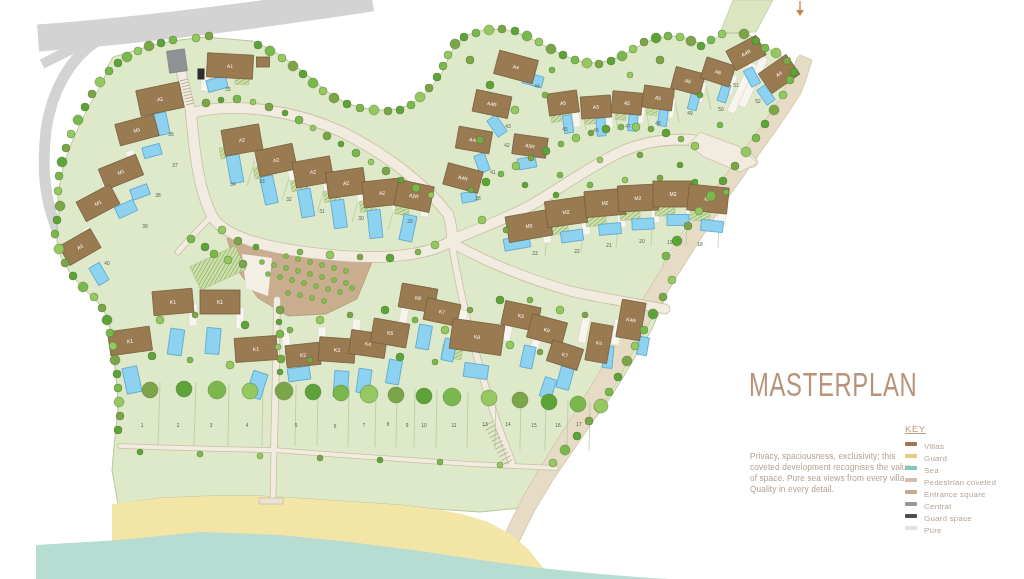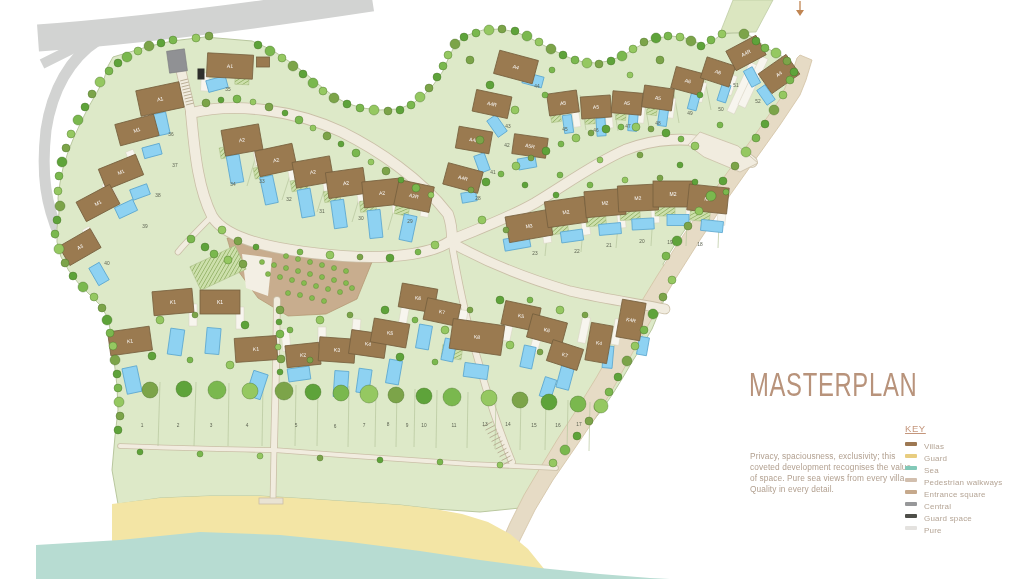--- a/index.html
+++ b/index.html
@@ -677,21 +677,21 @@
           <div class="legend-item">
             <span class="legend-swatch" style="background: rgb(232, 205, 128);"></span>
             <span class="legend-label">Guard</span>
           </div>
           <div class="legend-item">
             <span class="legend-swatch" style="background: rgb(130, 201, 184);"></span>
             <span class="legend-label">Sea</span>
           </div>
           <div class="legend-item">
             <span class="legend-swatch" style="background: rgb(210, 191, 174);"></span>
-            <span class="legend-label">Pedestrian walkways</span>
+            <span class="legend-label">Pedestrian coveted</span>
           </div>
           <div class="legend-item">
             <span class="legend-swatch" style="background: rgb(198, 169, 140);"></span>
             <span class="legend-label">Entrance square</span>
           </div>
           <div class="legend-item">
             <span class="legend-swatch" style="background: rgb(151, 152, 154);"></span>
             <span class="legend-label">Central</span>
           </div>
           <div class="legend-item">

